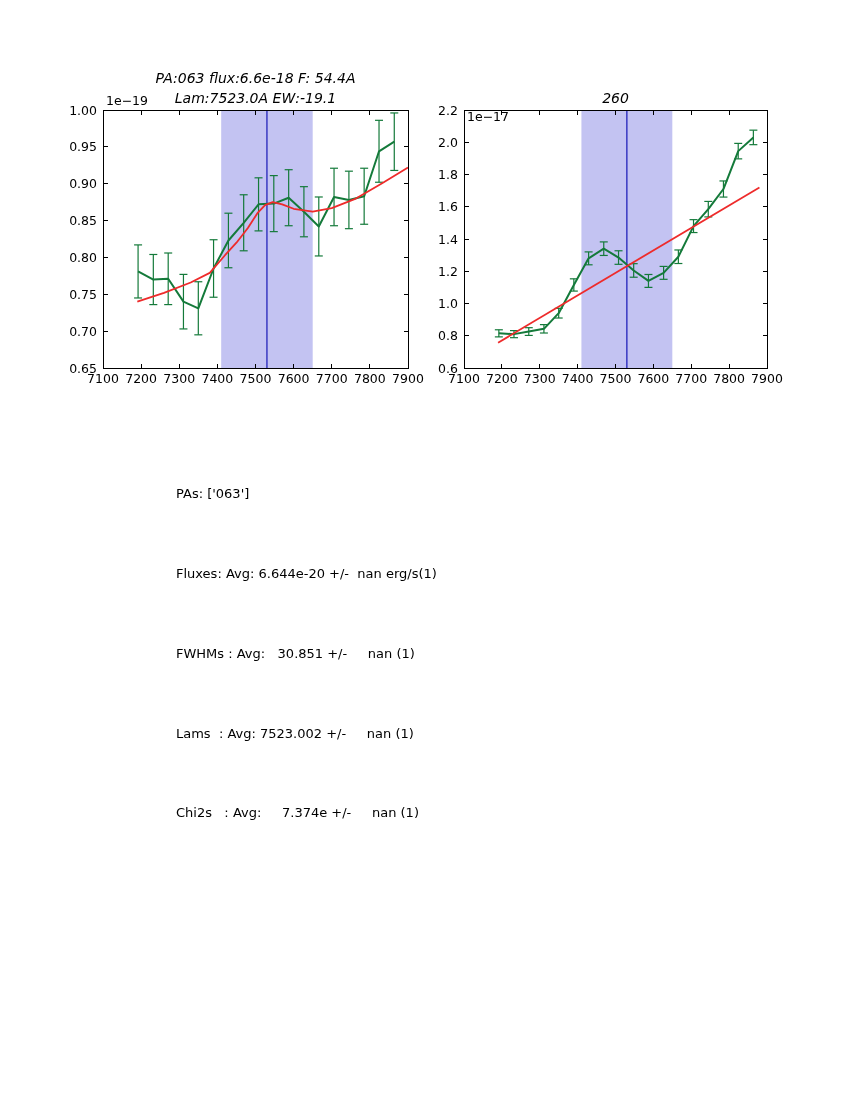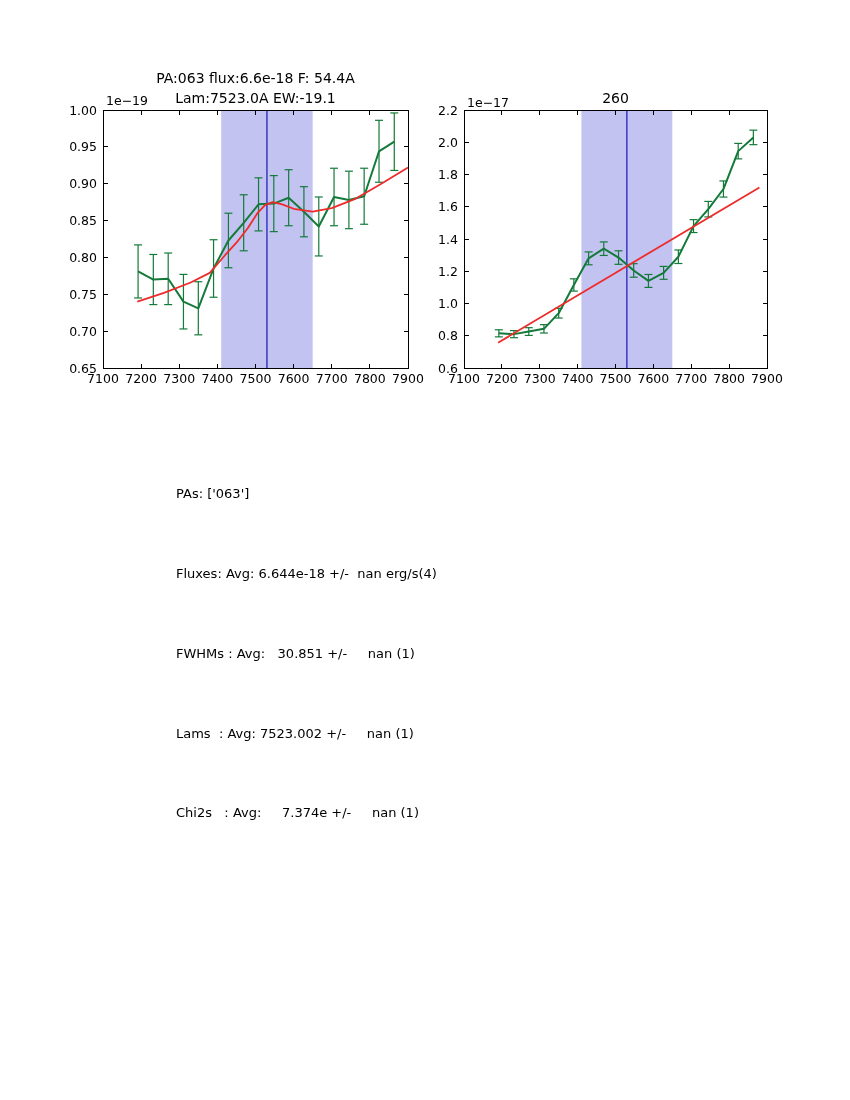--- a/index.html
+++ b/index.html
@@ -14,30 +14,31 @@
   }
   .plot-svg { position: absolute; overflow: visible; }
   #plot-left-svg  { left: 60px;  top: 95px; }
   #plot-right-svg { left: 421px; top: 95px; }
   .plot-title {
     position: absolute;
     text-align: center;
     font-size: 14px;
     line-height: 20px;
     white-space: nowrap;
+    font-style: italic;
   }
   #left-title  { left: 103px; top: 68px; width: 305px; }
   #right-title { left: 464px; top: 88px; width: 303px; }
   .offset-label {
     position: absolute;
     font-size: 12.5px;
     line-height: 16px;
   }
   #left-offset  { left: 106px; top: 93px; }
-  #right-offset { left: 467px; top: 95px; }
+  #right-offset { left: 467px; top: 109px; }
   .stats-block {
     position: absolute;
     left: 176px;
     top: 428px;
     font-size: 13px;
     line-height: 26.6px;
     white-space: pre;
   }
   svg text {
     font-family: "DejaVu Sans", sans-serif;
@@ -297,19 +298,19 @@
         <text x="37" y="148.50000000000003" text-anchor="end">1.4</text>
         <text x="37" y="116.25" text-anchor="end">1.6</text>
         <text x="37" y="84" text-anchor="end">1.8</text>
         <text x="37" y="51.75000000000003" text-anchor="end">2.0</text>
         <text x="37" y="19.5" text-anchor="end">2.2</text>
       </g>
     </svg>
 
   <div class="stats-block">
     <div>PAs: ['063']</div>
-    <div>Fluxes: Avg: 6.644e-18 +/-  nan erg/s(4)</div>
+    <div>Fluxes: Avg: 6.644e-20 +/-  nan erg/s(1)</div>
     <div>FWHMs : Avg:   30.851 +/-     nan (1)</div>
     <div>Lams  : Avg: 7523.002 +/-     nan (1)</div>
     <div>Chi2s   : Avg:     7.374e +/-     nan (1)</div>
   </div>
 
 </div>
 
 </body></html>

